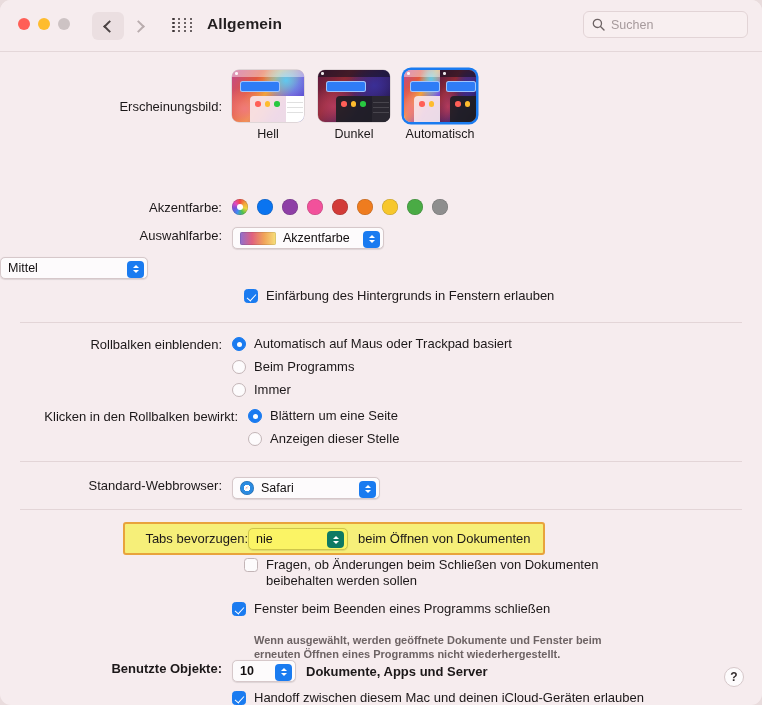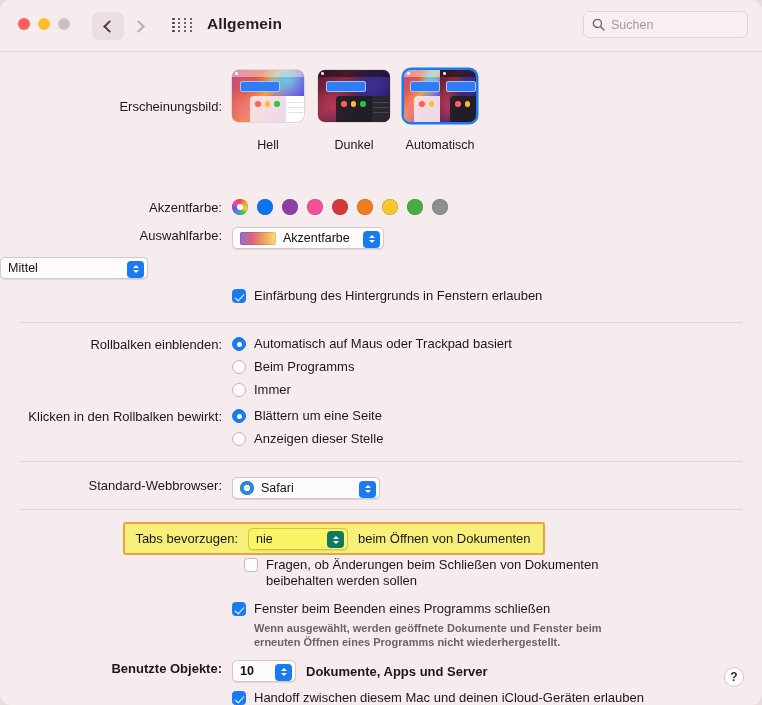--- a/index.html
+++ b/index.html
@@ -77,21 +77,21 @@
   .sep { position: absolute; left: 20px; width: 722px; height: 1px; background: #e3d5d7; }
 
   
   .thumbs { display: flex; gap: 14px; }
   .thumbwrap { width: 72px; display: flex; flex-direction: column; align-items: center; }
   .thumb {
     width: 72px; height: 52px; border-radius: 7px; overflow: hidden;
     position: relative; box-shadow: 0 0 0 .5px rgba(0,0,0,.18);
   }
   .thumb.sel { box-shadow: 0 0 0 2.5px #1a7bf0; }
-  .thumbcap { margin-top: 16px; font-size: 12.5px; color: #1c1819; white-space: nowrap; }
+  .thumbcap { margin-top: 5px; font-size: 12.5px; color: #1c1819; white-space: nowrap; }
 
   .wp { position: absolute; inset: 0; }
   .wp.light {
     background:
       radial-gradient(ellipse 60% 70% at 18% 75%, #f07a7a 0%, rgba(240,122,122,0) 60%),
       radial-gradient(ellipse 50% 60% at 75% 20%, #5ec8f0 0%, rgba(94,200,240,0) 65%),
       linear-gradient(125deg, #c0488f 0%, #e0583f 28%, #f2a23c 46%, #7f4fd8 70%, #2f5fd0 100%);
   }
   .wp.dark {
     background:
@@ -191,21 +191,21 @@
   .optrow { display: flex; align-items: flex-start; gap: 8px; margin-bottom: 7px; }
   .optrow .t { font-size: 13px; color: #1c1819; line-height: 16px; }
   .hint { font-size: 11px; color: #6d6364; line-height: 14px; font-weight: bold; }
 
   
   .hlbox {
     position: absolute; left: 123px; top: 470px; width: 422px; height: 33px;
     background: #f6ef79; border: 2px solid #e8a33c; border-radius: 3px;
   }
   .hlbox .inner { display: flex; align-items: center; height: 100%; padding-left: 7px; }
-  .hl-lbl { font-size: 13px; color: #1c1819; width: 116px; text-align: right; padding-right: 10px; }
+  .hl-lbl { font-size: 13px; color: #1c1819; width: 116px; text-align: right; }
   .popup.yellow { background: #fbf465; border-color: #cfc64a; }
   .popup.yellow .stepper { background: #0e7a63; }
   .hl-after { font-size: 13px; color: #1c1819; margin-left: 10px; }
 
   .helpbtn {
     position: absolute; right: 18px; bottom: 18px;
     width: 20px; height: 20px; border-radius: 50%;
     background: #fdfbfc; border: .5px solid #d6c8ca;
     display: flex; align-items: center; justify-content: center;
     font-size: 12px; color: #332c2d; font-weight: 600;
@@ -387,21 +387,21 @@
         <div class="popup" style="width:148px">
           <span>Mittel</span>
           <span class="stepper">
               <i class="up"></i>
               <i class="dn"></i>
             </span>
         </div>
       </div>
     </div>
 
-    <div class="row" style="top:236px; left:0;justify-content:center;">
+    <div class="row" style="top:236px; left:12px;justify-content:center;">
       <div class="lbl"></div>
       <div class="ctl">
         <div class="optrow">
           <span class="chk on"></span>
           <span class="t">Einfärbung des Hintergrunds in Fenstern erlauben</span>
         </div>
       </div>
     </div>
 
     <div class="sep" style="top:270px;"></div>
@@ -417,21 +417,21 @@
           <span class="rad"></span>
           <span class="t">Beim Programms</span>
         </div>
         <div class="optrow">
           <span class="rad"></span>
           <span class="t">Immer</span>
         </div>
       </div>
     </div>
 
-    <div class="row" style="top:356px; left:0;">
+    <div class="row" style="top:356px; left:16px;">
       <div class="lbl">Klicken in den Rollbalken bewirkt:</div>
       <div class="ctl">
         <div class="optrow">
           <span class="rad on"></span>
           <span class="t">Blättern um eine Seite</span>
         </div>
         <div class="optrow">
           <span class="rad"></span>
           <span class="t">Anzeigen dieser Stelle</span>
         </div>
@@ -476,21 +476,21 @@
         <div class="optrow">
           <span class="chk"></span>
           <span class="t" style="max-width:370px">Fragen, ob Änderungen beim Schließen von Dokumenten beibehalten werden sollen</span>
         </div>
       </div>
     </div>
 
     <div class="row" style="top:549px; left:0;">
       <div class="lbl"></div>
       <div class="ctl" style="width:400px">
-        <div class="optrow" style="margin-bottom:4px">
+        <div class="optrow" style="margin-bottom:16px">
           <span class="chk on"></span>
           <span class="t">Fenster beim Beenden eines Programms schließen</span>
         </div>
         <div class="hint" style="margin-left:22px; max-width:360px;">Wenn ausgewählt, werden geöffnete Dokumente und Fenster beim erneuten Öffnen eines Programms nicht wiederhergestellt.</div>
       </div>
     </div>
 
     <div class="row" style="top:608px; left:0;font-weight:bold;">
       <div class="lbl">Benutzte Objekte:</div>
       <div class="ctl" style="display:flex;align-items:center;gap:10px;">

